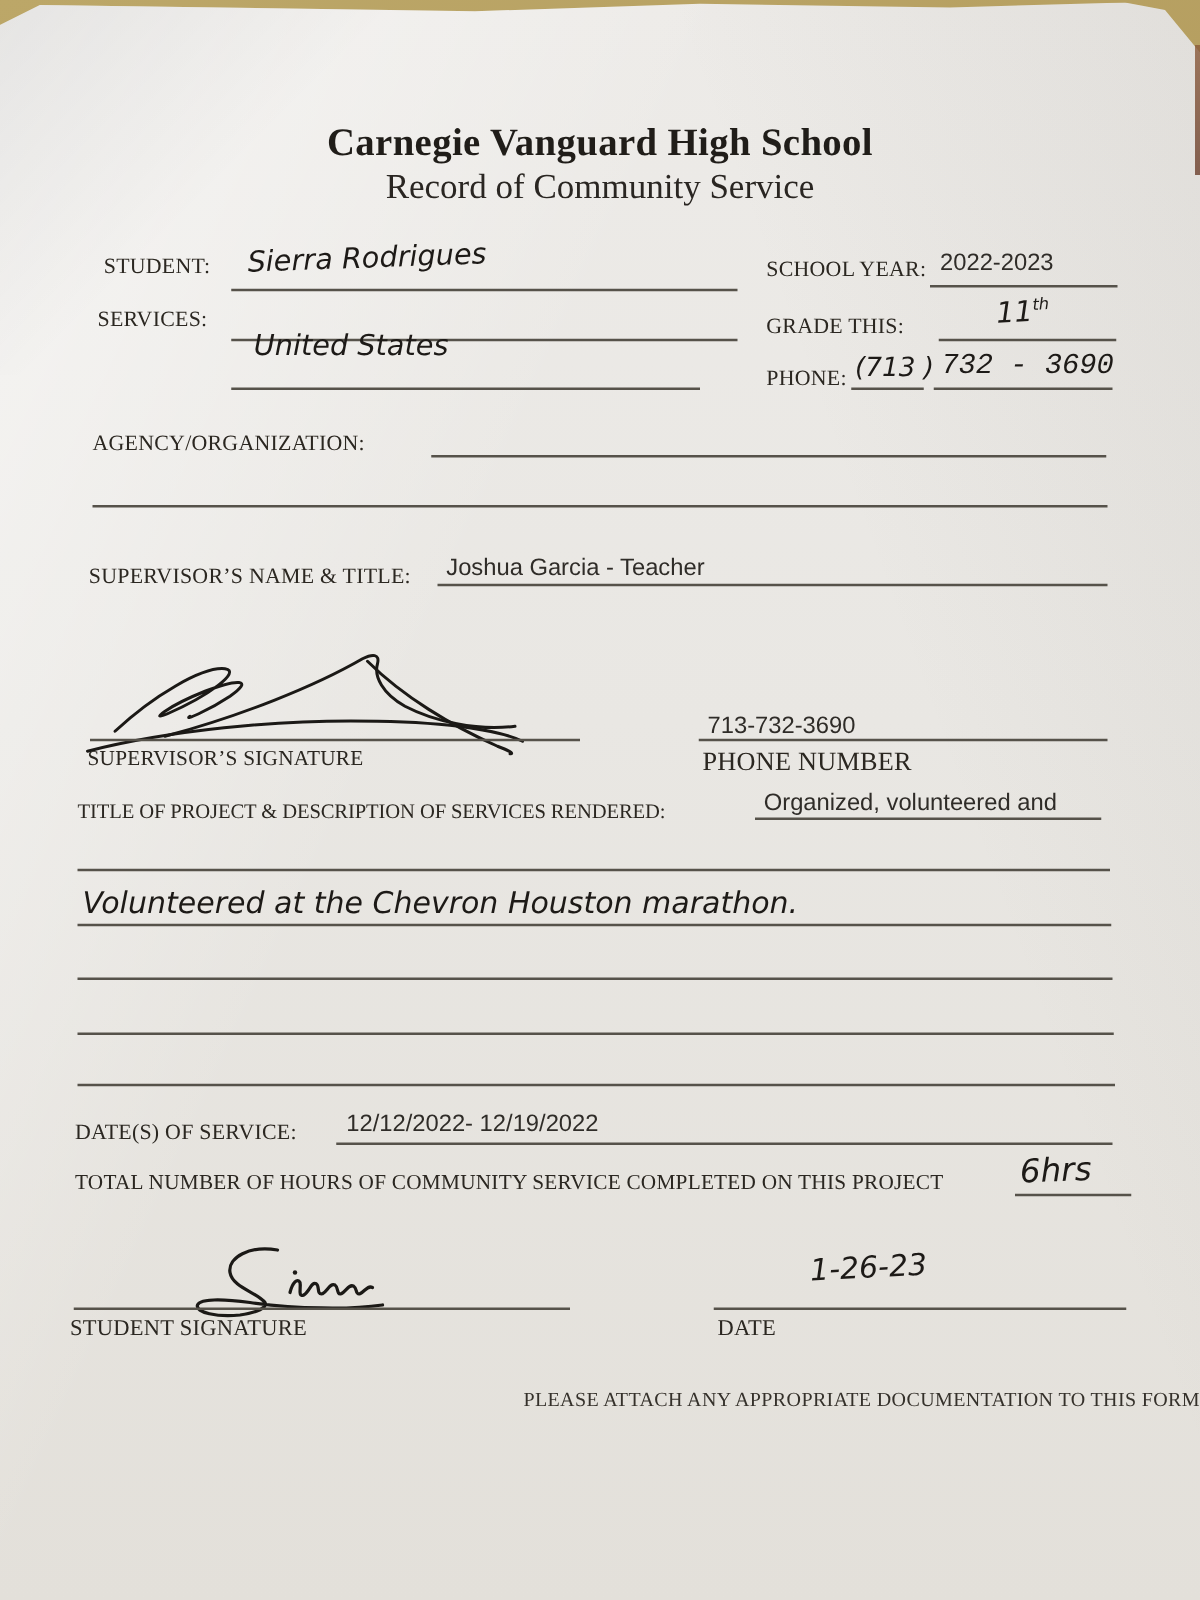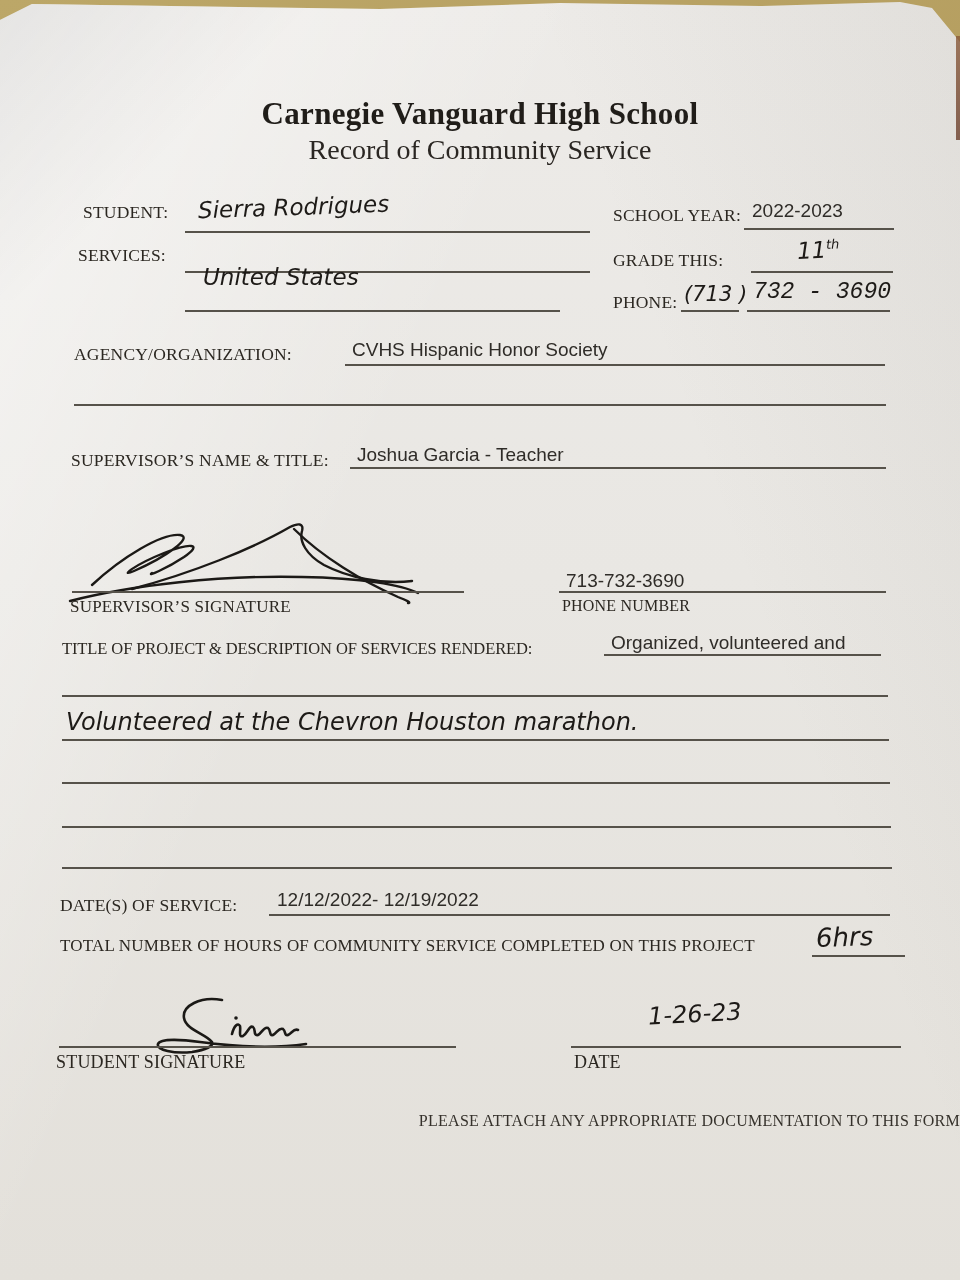--- a/index.html
+++ b/index.html
@@ -52,42 +52,41 @@
   <div class="abs hand" style="left:203px;top:264px;">United States</div>
   <div class="abs rule" style="left:185px;top:310px;width:375px;"></div>
 
   <div class="abs lbl" style="left:613px;top:292px;">PHONE:</div>
   <div class="abs hand" style="left:684px;top:282px;font-size:21px;">(713 )</div>
   <div class="abs rule" style="left:681px;top:310px;width:58px;"></div>
   <div class="abs hand" style="left:753px;top:279px;font-family:Liberation Mono, monospace;">732 - 3690</div>
   <div class="abs rule" style="left:747px;top:310px;width:143px;"></div>
 
   <div class="abs lbl" style="left:74px;top:344px;">AGENCY/ORGANIZATION:</div>
-  <div class="abs typed" style="left:352px;top:339px;">CVHS Hispanic Honor Society</div>
   <div class="abs rule" style="left:345px;top:364px;width:540px;"></div>
   <div class="abs rule" style="left:74px;top:404px;width:812px;"></div>
 
   <div class="abs lbl" style="left:71px;top:450px;">SUPERVISOR’S NAME &amp; TITLE:</div>
   <div class="abs typed" style="left:357px;top:444px;">Joshua Garcia - Teacher</div>
   <div class="abs rule" style="left:350px;top:467px;width:536px;"></div>
 
   <svg class="abs" style="left:62px;top:515px;" width="400" height="92" viewBox="0 0 400 92">
     <g fill="none" stroke="#1b1916" stroke-width="2.4" stroke-linecap="round">
       <path d="M30 70 C60 42 100 18 118 20 C132 22 104 42 72 56 C56 63 72 50 102 38 C128 28 142 28 122 42 C104 54 84 62 90 58"></path>
       <path d="M70 74 C130 58 190 34 228 12 C236 8 242 8 240 16 C237 26 244 40 262 50 C285 62 320 70 350 66"></path>
       <path d="M8 86 C70 70 160 60 240 62 C300 63 340 70 356 78"></path>
       <path d="M232 14 C260 42 300 66 336 82 C344 85 350 88 346 88"></path>
     </g>
   </svg>
   <div class="abs rule" style="left:72px;top:591px;width:392px;"></div>
   <div class="abs lbl" style="left:70px;top:597px;font-size:17px;">SUPERVISOR’S SIGNATURE</div>
 
   <div class="abs typed" style="left:566px;top:570px;">713-732-3690</div>
   <div class="abs rule" style="left:559px;top:591px;width:327px;"></div>
-  <div class="abs lbl" style="left:562px;top:597px;font-size:16px;">PHONE NUMBER</div>
+  <div class="abs lbl" style="left:562px;top:597px;font-size:21px;">PHONE NUMBER</div>
 
   <div class="abs lbl" style="left:62px;top:639px;font-size:16.5px;letter-spacing:-0.1px;">TITLE OF PROJECT &amp; DESCRIPTION OF SERVICES RENDERED:</div>
   <div class="abs typed" style="left:611px;top:632px;">Organized, volunteered and</div>
   <div class="abs rule" style="left:604px;top:654px;width:277px;"></div>
   <div class="abs rule" style="left:62px;top:695px;width:826px;"></div>
   <div class="abs hand" style="left:66px;top:708px;font-size:24px;">Volunteered at the Chevron Houston marathon.</div>
   <div class="abs rule" style="left:62px;top:739px;width:827px;"></div>
   <div class="abs rule" style="left:62px;top:782px;width:828px;"></div>
   <div class="abs rule" style="left:62px;top:826px;width:829px;"></div>
   <div class="abs rule" style="left:62px;top:867px;width:830px;"></div>

